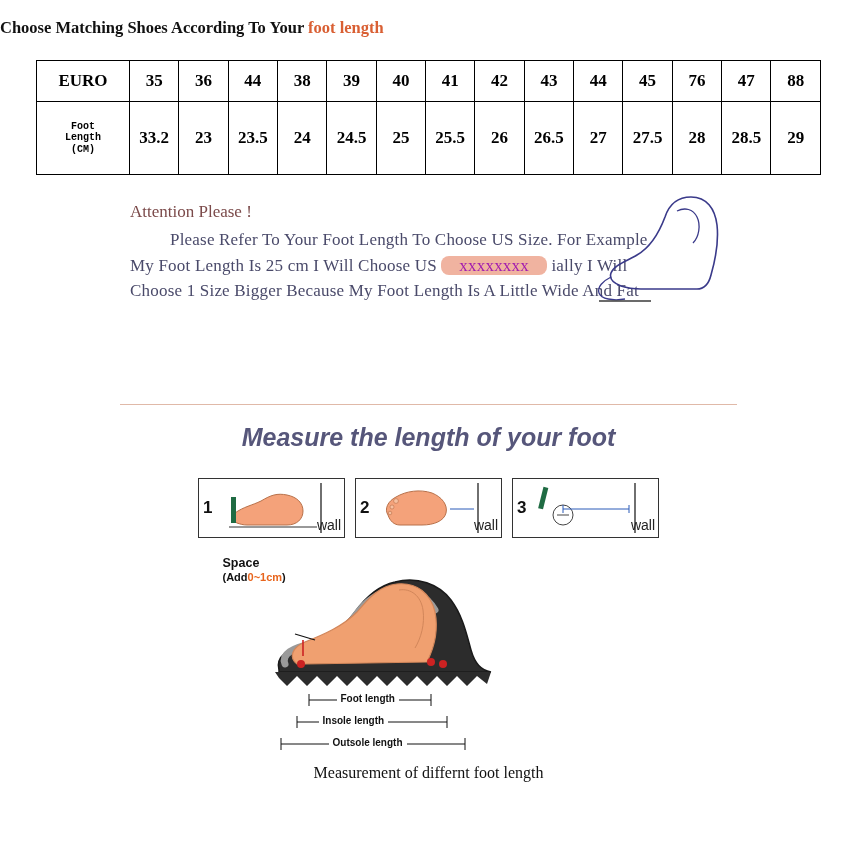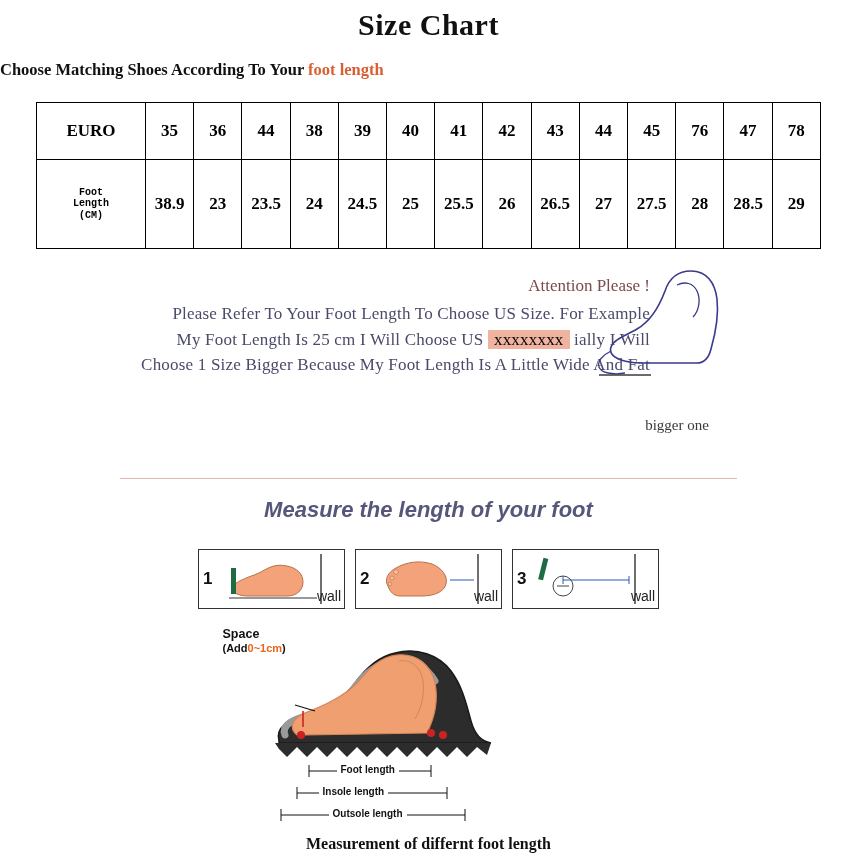--- a/index.html
+++ b/index.html
@@ -49,21 +49,21 @@
     width: 100%;
     table-layout: fixed;
   }
   table.size-table td {
     border: 1px solid #000;
     text-align: center;
     vertical-align: middle;
     font-family: "Liberation Serif", serif;
     font-size: 17px;
     font-weight: bold;
-    padding: 8px;
+    padding: 0;
     height: 40px;
   }
   table.size-table tr.row-foot td {
     height: 72px;
   }
   td.head-cell {
     width: 92px;
     font-size: 16px;
     line-height: 1.15;
   }
@@ -80,35 +80,35 @@
     margin: 24px 36px 0 36px;
     min-height: 195px;
   }
   .attn-text {
     width: 520px;
     margin-left: 94px;
     font-family: "Liberation Serif", serif;
     font-size: 17px;
     color: #4a4a6a;
     line-height: 1.52;
-    text-align: right;
   }
   .attn-title {
     color: #7b4a4a;
     font-size: 17px;
     margin-bottom: 2px;
   }
   .attn-body {
     text-indent: 40px;
     letter-spacing: 0.2px;
   }
   .redact {
     background: #f0b3a0;
-    color: #000000;
-    padding: 0 6px;
+    color: #a21caf;
+    padding: 0 18px;
+    border-radius: 8px;
   }
   .foot-svg {
     position: absolute;
     right: 60px;
     top: -8px;
   }
   .choose-caption {
     position: absolute;
     right: 74px;
     top: 142px;
@@ -123,21 +123,21 @@
     margin: 10px 120px 0 120px;
     border-top: 1px solid #e0b9a8;
   }
   
   .measure-title {
     text-align: center;
     margin-top: 18px;
     font-family: "Liberation Sans", sans-serif;
     font-style: italic;
     font-weight: bold;
-    font-size: 22px;
+    font-size: 25px;
     color: #56567a;
   }
   .steps {
     display: flex;
     justify-content: center;
     gap: 10px;
     margin-top: 26px;
   }
   .step {
     width: 145px;
@@ -198,31 +198,30 @@
     font-size: 10px;
     font-weight: bold;
     color: #111;
     background: #fff;
     padding: 0 4px;
   }
   .caption {
     text-align: center;
     margin-top: 12px;
     font-family: "Liberation Serif", serif;
-    font-weight: bold;
+    font-weight: normal;
     font-size: 16px;
     color: #111;
   }
 </style>
 </head>
 <body>
 
 <div class="page">
 
-  <div class="title">Size Chart</div>
 
   <div class="subtitle">
     <span>Choose Matching Shoes According To Your </span><span class="hl">foot length</span>
   </div>
 
   <div class="table-wrap">
     <table class="size-table">
       <tbody>
           <tr class="row-euro">
         <td class="head-cell">EURO</td>
@@ -232,29 +231,29 @@
         <td class="val">38</td>
         <td class="val">39</td>
         <td class="val">40</td>
         <td class="val">41</td>
         <td class="val">42</td>
         <td class="val">43</td>
         <td class="val">44</td>
         <td class="val">45</td>
         <td class="val">76</td>
         <td class="val">47</td>
-        <td class="val">78</td>
+        <td class="val">88</td>
       </tr>
       <tr class="row-foot">
         <td class="head-cell small">
           <div>Foot</div>
           <div>Length</div>
           <div>(CM)</div>
         </td>
-        <td class="val">38.9</td>
+        <td class="val">33.2</td>
         <td class="val">23</td>
         <td class="val">23.5</td>
         <td class="val">24</td>
         <td class="val">24.5</td>
         <td class="val">25</td>
         <td class="val">25.5</td>
         <td class="val">26</td>
         <td class="val">26.5</td>
         <td class="val">27</td>
         <td class="val">27.5</td>
@@ -281,21 +280,20 @@
     <div class="foot-svg">
       <svg width="180" height="140" viewBox="0 0 180 140">
         <path d="M40 95 C32 92 28 88 30 82 C33 74 46 70 56 64 C70 56 78 42 84 26 C88 14 96 6 110 6 C126 6 134 18 136 34 C138 52 134 70 130 84 C128 92 124 98 116 98 L60 98 C52 98 46 97 40 95 Z" fill="none" stroke="#3a3a8a" stroke-width="1.6"></path>
         <path d="M96 20 C104 16 112 18 116 26 C120 34 118 46 112 52" fill="none" stroke="#3a3a8a" stroke-width="1.3"></path>
         <path d="M30 86 C22 90 16 96 18 102 C20 108 32 110 44 108" fill="none" stroke="#3a3a8a" stroke-width="1.3"></path>
         <line x1="18" y1="110" x2="70" y2="110" stroke="#3a3a3a" stroke-width="1.4"></line>
       </svg>
     </div>
 
     <div class="choose-caption">
-      <div>bigger one</div>
     </div>
   </div>
 
   <div class="divider"></div>
 
   <div class="measure-title">Measure the length of your foot</div>
 
   <div class="steps">
     <div class="step">
       <span class="step-num">1</span>

